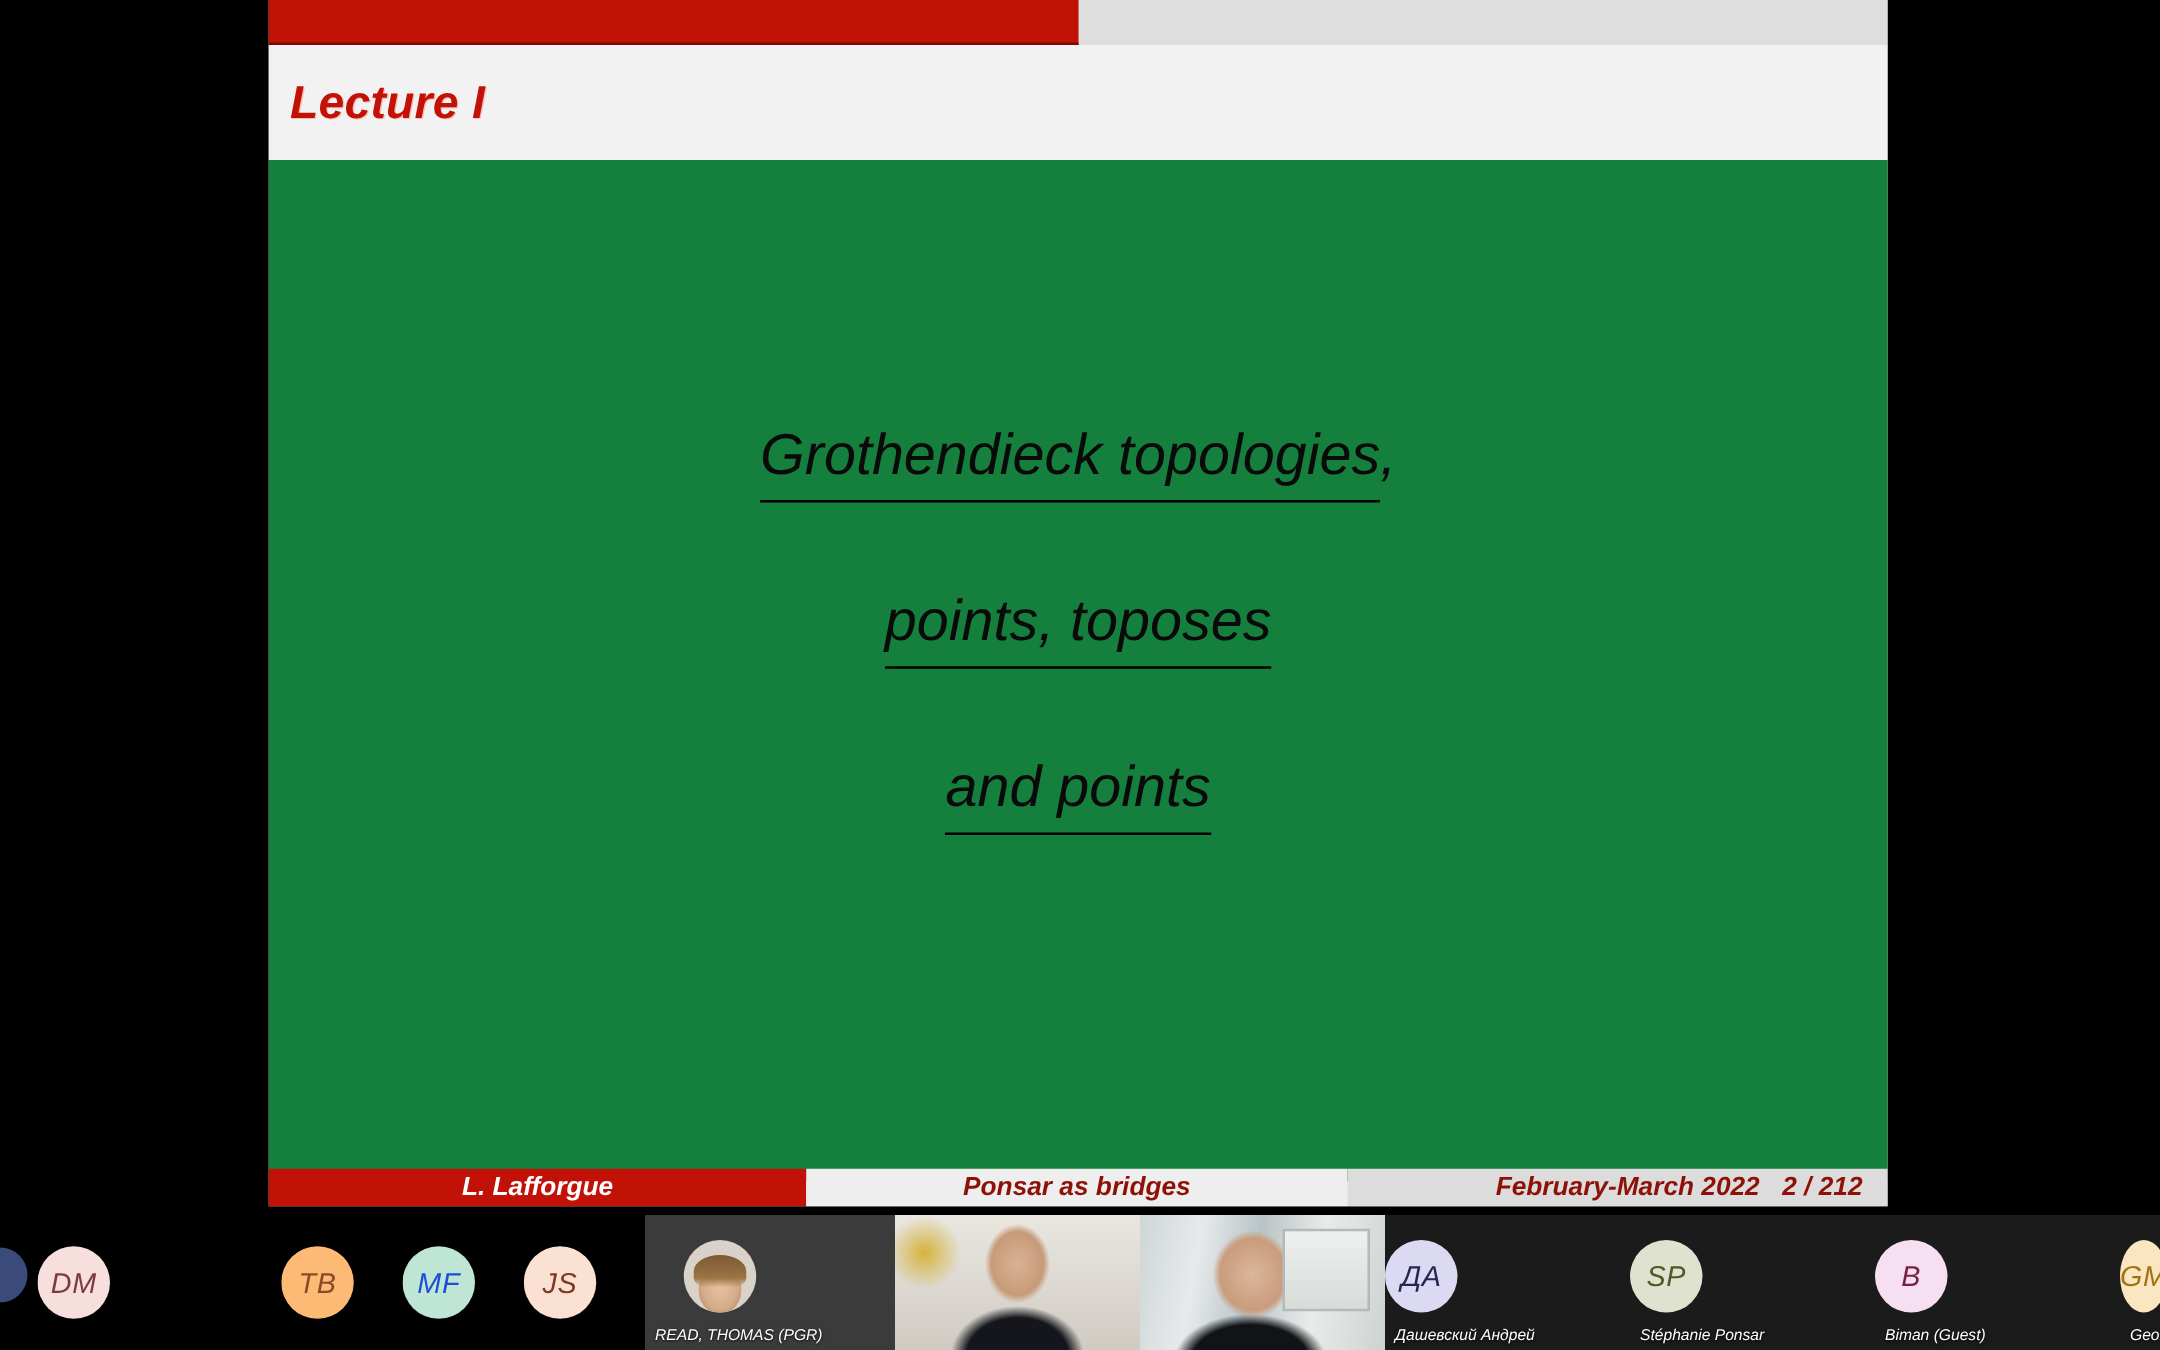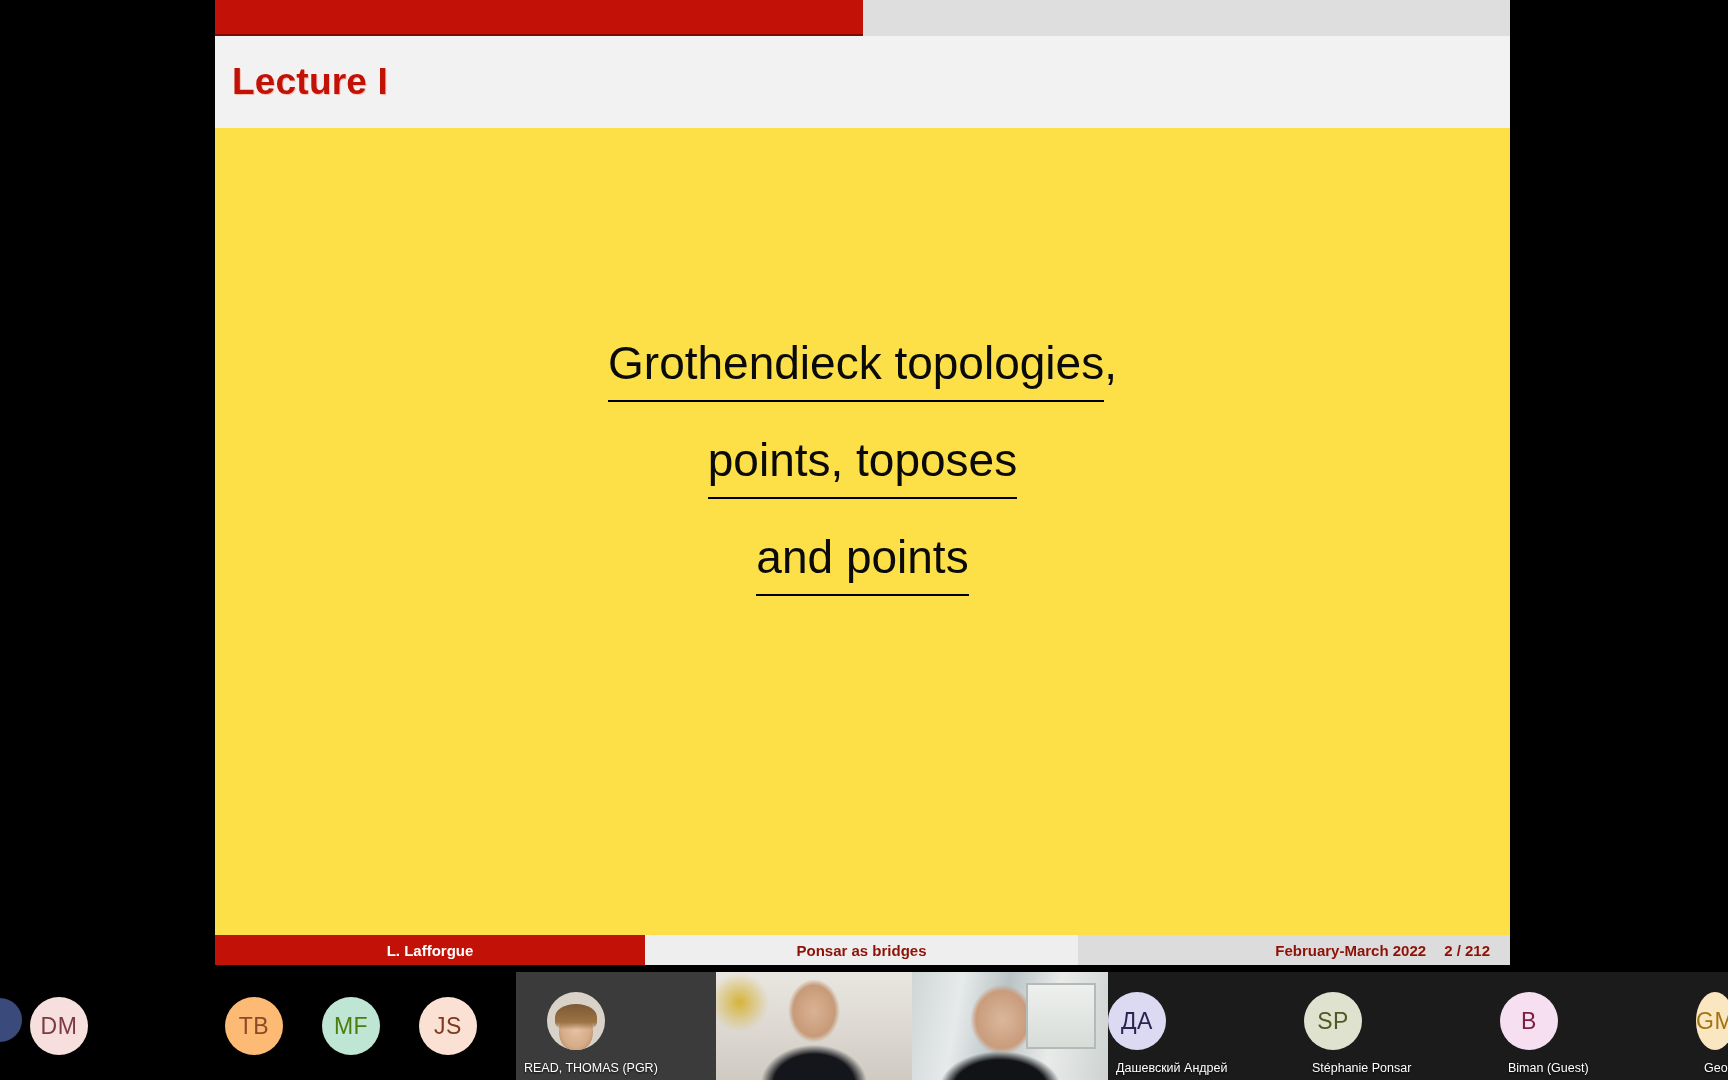--- a/index.html
+++ b/index.html
@@ -1,15 +1,15 @@
 <!DOCTYPE html>
 <html><head>
 <meta charset="utf-8">
 <style>
-  * { box-sizing: border-box; margin: 0; padding: 0; }
+  * { box-sizing: border-box; margin: 0; padding: 0; font-style: italic; }
   html, body {
     width: 1728px; height: 1080px;
     background: #000;
     font-family: "Liberation Sans", sans-serif;
     overflow: hidden;
   }
 
   
   #stage { position: relative; width: 1728px; height: 1080px; background: #000; }
 
@@ -43,44 +43,45 @@
     font-size: 37px;
     font-weight: bold;
     letter-spacing: .2px;
     text-shadow: 1px 1px 0 rgba(255,150,130,.55);
   }
 
   
   .slide-body {
     position: absolute; left: 0; top: 128px;
     width: 100%; height: 817px;
-    background: #fde047;
+    background: #15803d;
     display: flex; flex-direction: column;
     align-items: center; justify-content: flex-start;
     padding-top: 212px;
+    gap: 36px;
   }
   .body-line {
     font-size: 46px;
     color: #0a0a0a;
     font-weight: 400;
     line-height: 1.0;
     margin-bottom: 51px;
     white-space: nowrap;
   }
   .body-line .ul {
     border-bottom: 2px solid #000;
     padding-bottom: 11px;
   }
 
   
   .footer-bar {
     position: absolute; left: 0; bottom: 0;
     width: 100%; height: 30px;
     display: flex;
-    font-size: 15px; font-weight: bold;
+    font-size: 21px; font-weight: bold;
   }
   .foot-seg {
     height: 100%;
     display: flex; align-items: center; justify-content: center;
   }
   .foot-author  { background: #c21207; color: #ffffff; width: 430px; }
   .foot-talk    { background: #efeeee; color: #8e1107; width: 433px; }
   .foot-right   { background: #dcdcdc; color: #8e1107; flex: 1;
                   justify-content: flex-end; padding-right: 20px; gap: 18px; }
 
@@ -200,21 +201,21 @@
       <div class="tile" style="width: 30px; background: rgb(0, 0, 0);">
         <div class="edge-avatar" style="background: rgb(58, 74, 122);"></div>
       </div>
       <div class="tile" style="width: 195px; background: rgb(0, 0, 0);">
         <div class="avatar" style="background: rgb(247, 223, 221); color: rgb(122, 59, 68);">DM</div>
       </div>
       <div class="tile" style="width: 97px; background: rgb(0, 0, 0);">
         <div class="avatar" style="background: #fdba74; color: rgb(138, 74, 42);">TB</div>
       </div>
       <div class="tile" style="width: 97px; background: rgb(0, 0, 0);">
-        <div class="avatar" style="background: rgb(191, 230, 212); color: #4d7c0f;">MF</div>
+        <div class="avatar" style="background: rgb(191, 230, 212); color: #1d4ed8;">MF</div>
       </div>
       <div class="tile" style="width: 97px; background: rgb(0, 0, 0);">
         <div class="avatar" style="background: rgb(251, 224, 212); color: rgb(126, 58, 32);">JS</div>
       </div>
       <div class="tile" style="width: 200px; background: rgb(59, 59, 59); padding-left: 31px;">
         <div class="avatar-photo"></div>
         <div class="tile-name">READ, THOMAS (PGR)</div>
       </div>
       <div class="tile" style="width: 196px;">
         <div class="cam cam-a"></div>

